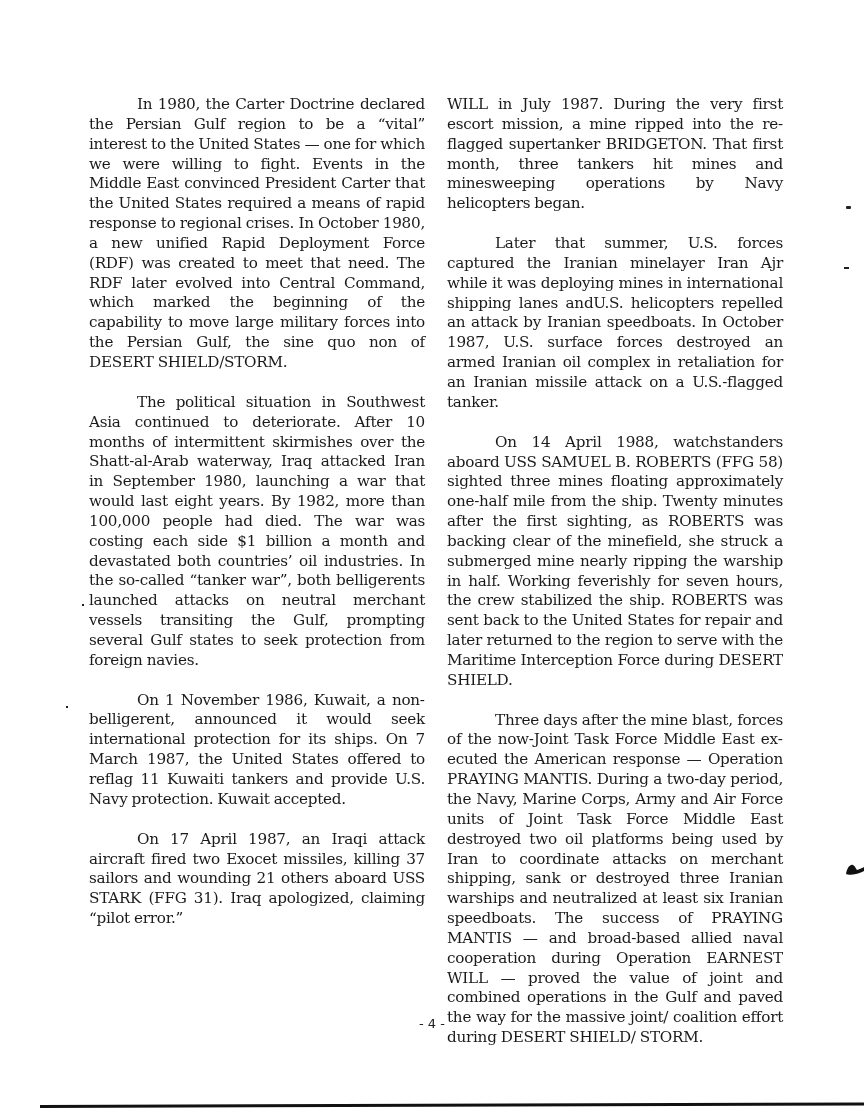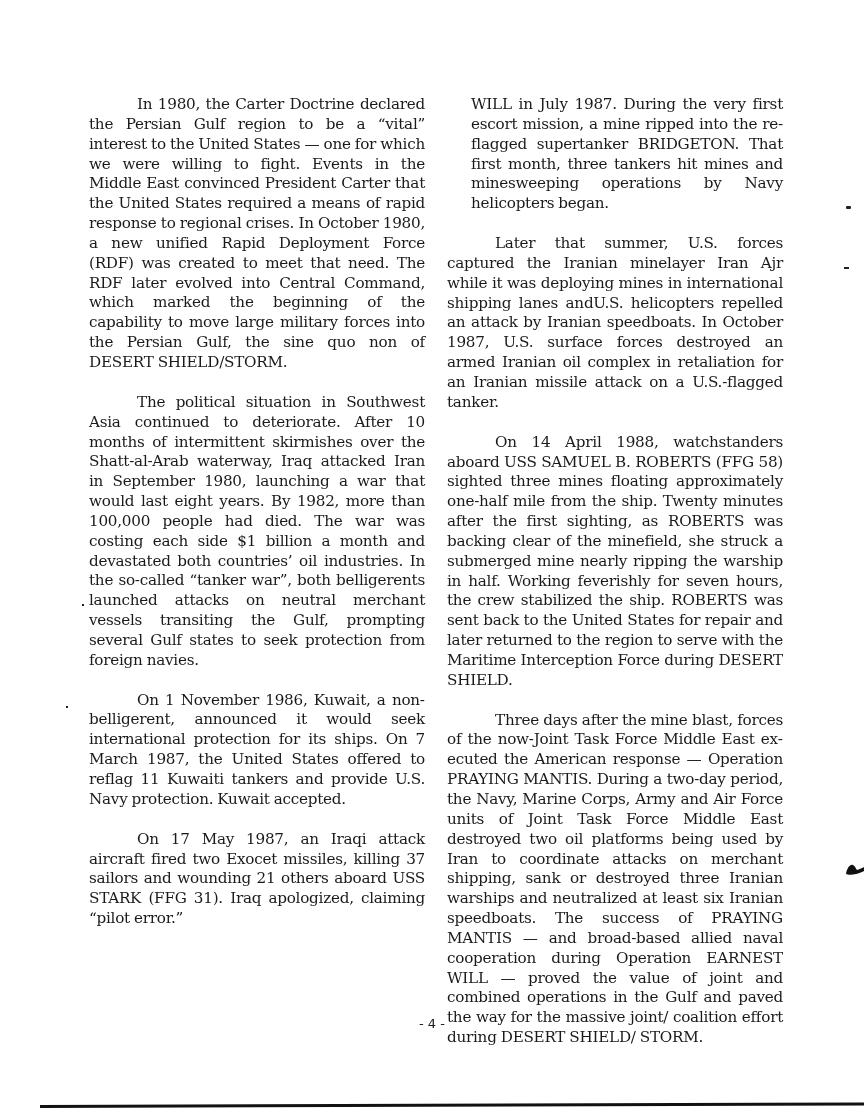--- a/index.html
+++ b/index.html
@@ -30,21 +30,21 @@
     .para {
       margin: 0 0 20px 0;
       font-size: 15.2px;
       line-height: 19.85px;
       text-align: justify;
       text-indent: 48px;
       letter-spacing: -0.25px;
       word-spacing: -0.5px;
       hyphens: manual;
     }
-    .para.no-indent { text-indent: 0; margin-left: 24px; }
+    .para.no-indent { text-indent: 0; }
     .col-left .para.p1 { margin-bottom: 20px; }
     .page-number {
       position: absolute;
       top: 1016px;
       left: 0;
       width: 864px;
       text-align: center;
       font-family: "DejaVu Sans", "Liberation Sans", sans-serif;
       font-size: 13px;
       color: #222;
@@ -80,21 +80,21 @@
   </style>
 </head>
 <body>
 
 <div class="page">
 
   <div class="column col-left">
     <p class="para p1">In 1980, the Carter Doctrine declared the Persian Gulf region to be a “vital” interest to the United States — one for which we were willing to fight.  Events in the Middle East convinced President Carter that the United States required a means of rapid response to regional crises. In October 1980, a new unified Rapid Deployment Force (RDF) was created to meet that need.  The RDF later evolved into Central Command, which marked the begin­ning of the capability to move large military forces into the Persian Gulf, the sine quo non of DESERT SHIELD/STORM.</p>
     <p class="para">The political situation in Southwest Asia continued to deteriorate.  After 10 months of intermittent skirmishes over the Shatt-al-Arab waterway, Iraq attacked Iran in September 1980, launching a war that would last eight years.  By 1982, more than 100,000 people had died.  The war was costing each side $1 billion a month and devastated both countries’ oil industries.  In the so-called “tanker war”, both belligerents launched attacks on neutral mer­chant vessels transiting the Gulf, prompting several Gulf states to seek protection from foreign navies.</p>
     <p class="para">On 1 November 1986, Kuwait, a non­belligerent, announced it would seek interna­tional protection for its ships.  On 7 March 1987, the United States offered to reflag 11 Kuwaiti tankers and provide U.S. Navy pro­tection.  Kuwait accepted.</p>
-    <p class="para">On 17 May 1987, an Iraqi attack aircraft fired two Exocet missiles, killing 37 sailors and wounding 21 others aboard USS STARK (FFG 31).  Iraq apologized, claiming “pilot error.”</p>
+    <p class="para">On 17 April 1987, an Iraqi attack aircraft fired two Exocet missiles, killing 37 sailors and wounding 21 others aboard USS STARK (FFG 31).  Iraq apologized, claiming “pilot error.”</p>
   </div>
 
   <div class="column col-right">
     <p class="para no-indent">WILL in July 1987. During the very first escort mission, a mine ripped into the re-flagged supertanker BRIDGETON.  That first month, three tankers hit mines and minesweeping operations by Navy helicopters began.</p>
     <p class="para">Later that summer, U.S. forces captured the Iranian minelayer Iran Ajr while it was deploying mines in international shipping lanes andU.S. helicopters repelled an attack by Iranian speedboats.  In October 1987, U.S. sur­face forces destroyed an armed Iranian oil complex in retaliation for an Iranian missile attack on a U.S.-flagged tanker.</p>
     <p class="para">On 14 April 1988, watchstanders aboard USS SAMUEL B. ROBERTS (FFG 58) sighted three mines floating approximately one-half mile from the ship.  Twenty minutes after the first sighting, as ROBERTS was backing clear of the minefield, she struck a submerged mine nearly ripping the warship in half.  Working feverishly for seven hours, the crew stabilized the ship.  ROBERTS was sent back to the United States for repair and later returned to the re­gion to serve with the Maritime Interception Force during DESERT SHIELD.</p>
     <p class="para">Three days after the mine blast, forces of the now-Joint Task Force Middle East ex­ecuted the American response — Operation PRAYING MANTIS.  During a two-day pe­riod, the Navy, Marine Corps, Army and Air Force units of Joint Task Force Middle East destroyed two oil platforms being used by Iran to coordinate attacks on merchant shipping, sank or destroyed three Iranian warships and neutralized at least six Iranian speedboats.  The success of PRAYING MANTIS — and broad-based allied naval cooperation during Operation EARNEST WILL — proved the value of joint and combined operations in the Gulf and paved the way for the massive joint/ coalition effort during DESERT SHIELD/ STORM.</p>
   </div>
 
   <div class="page-number">

